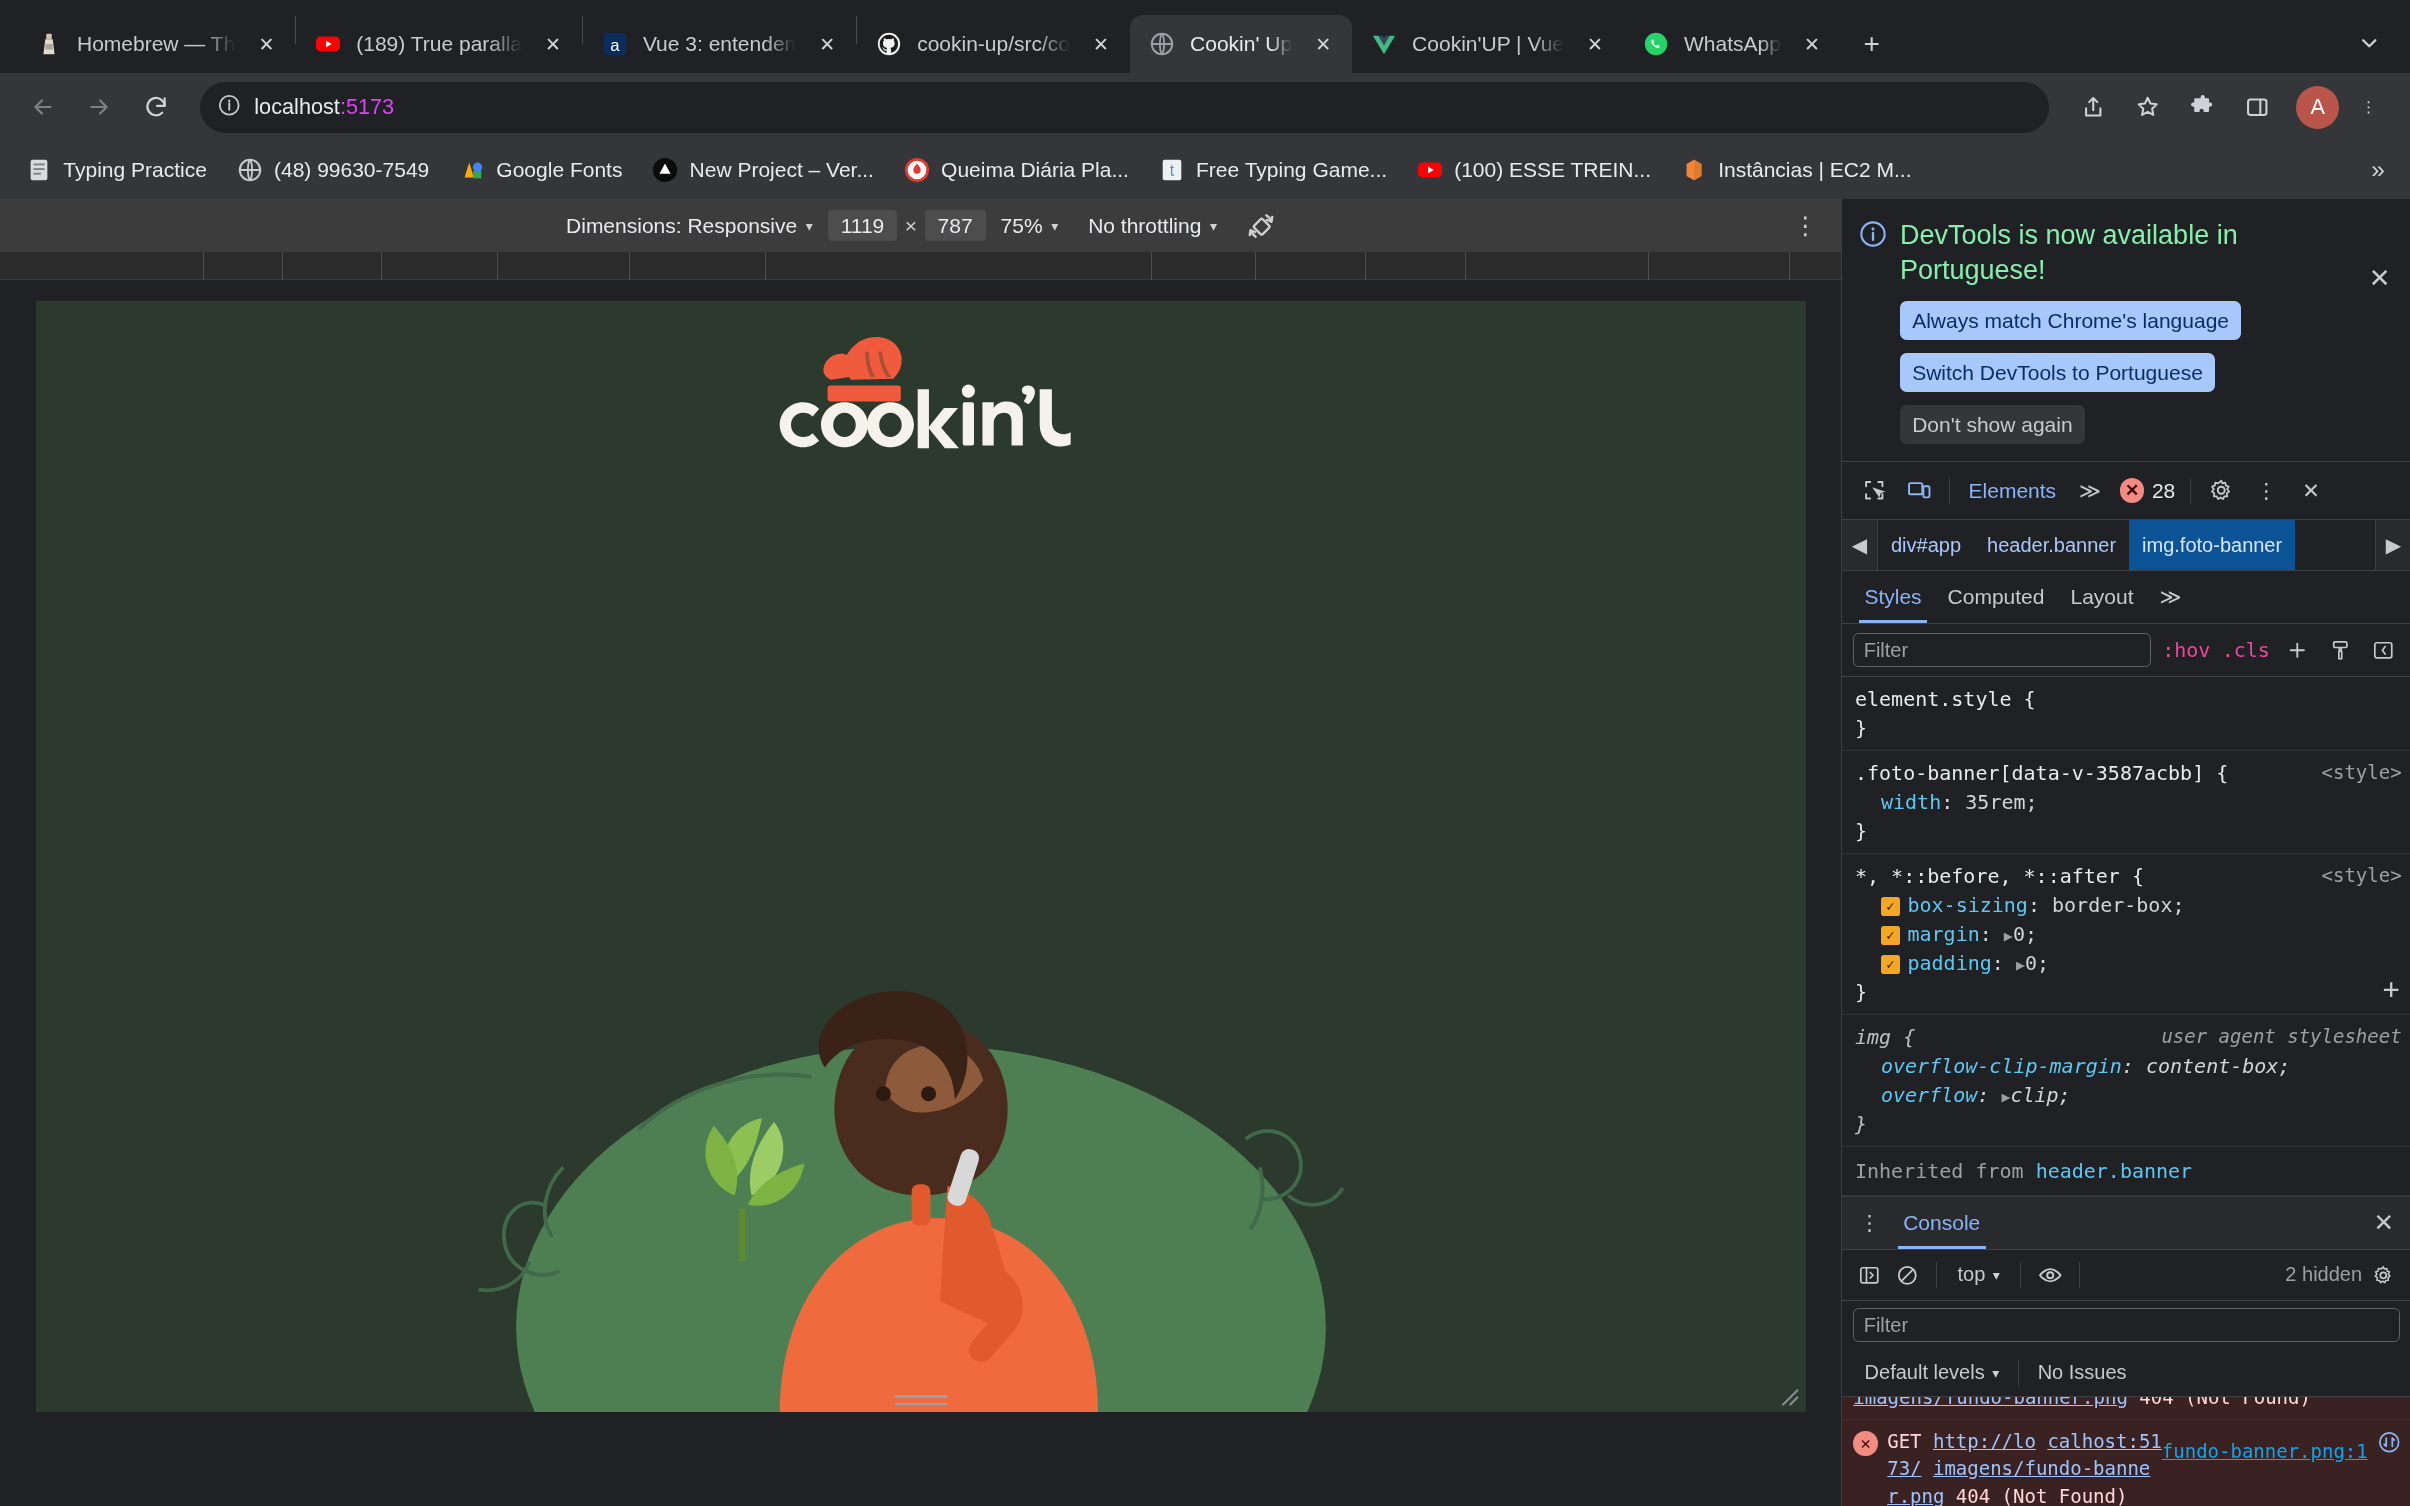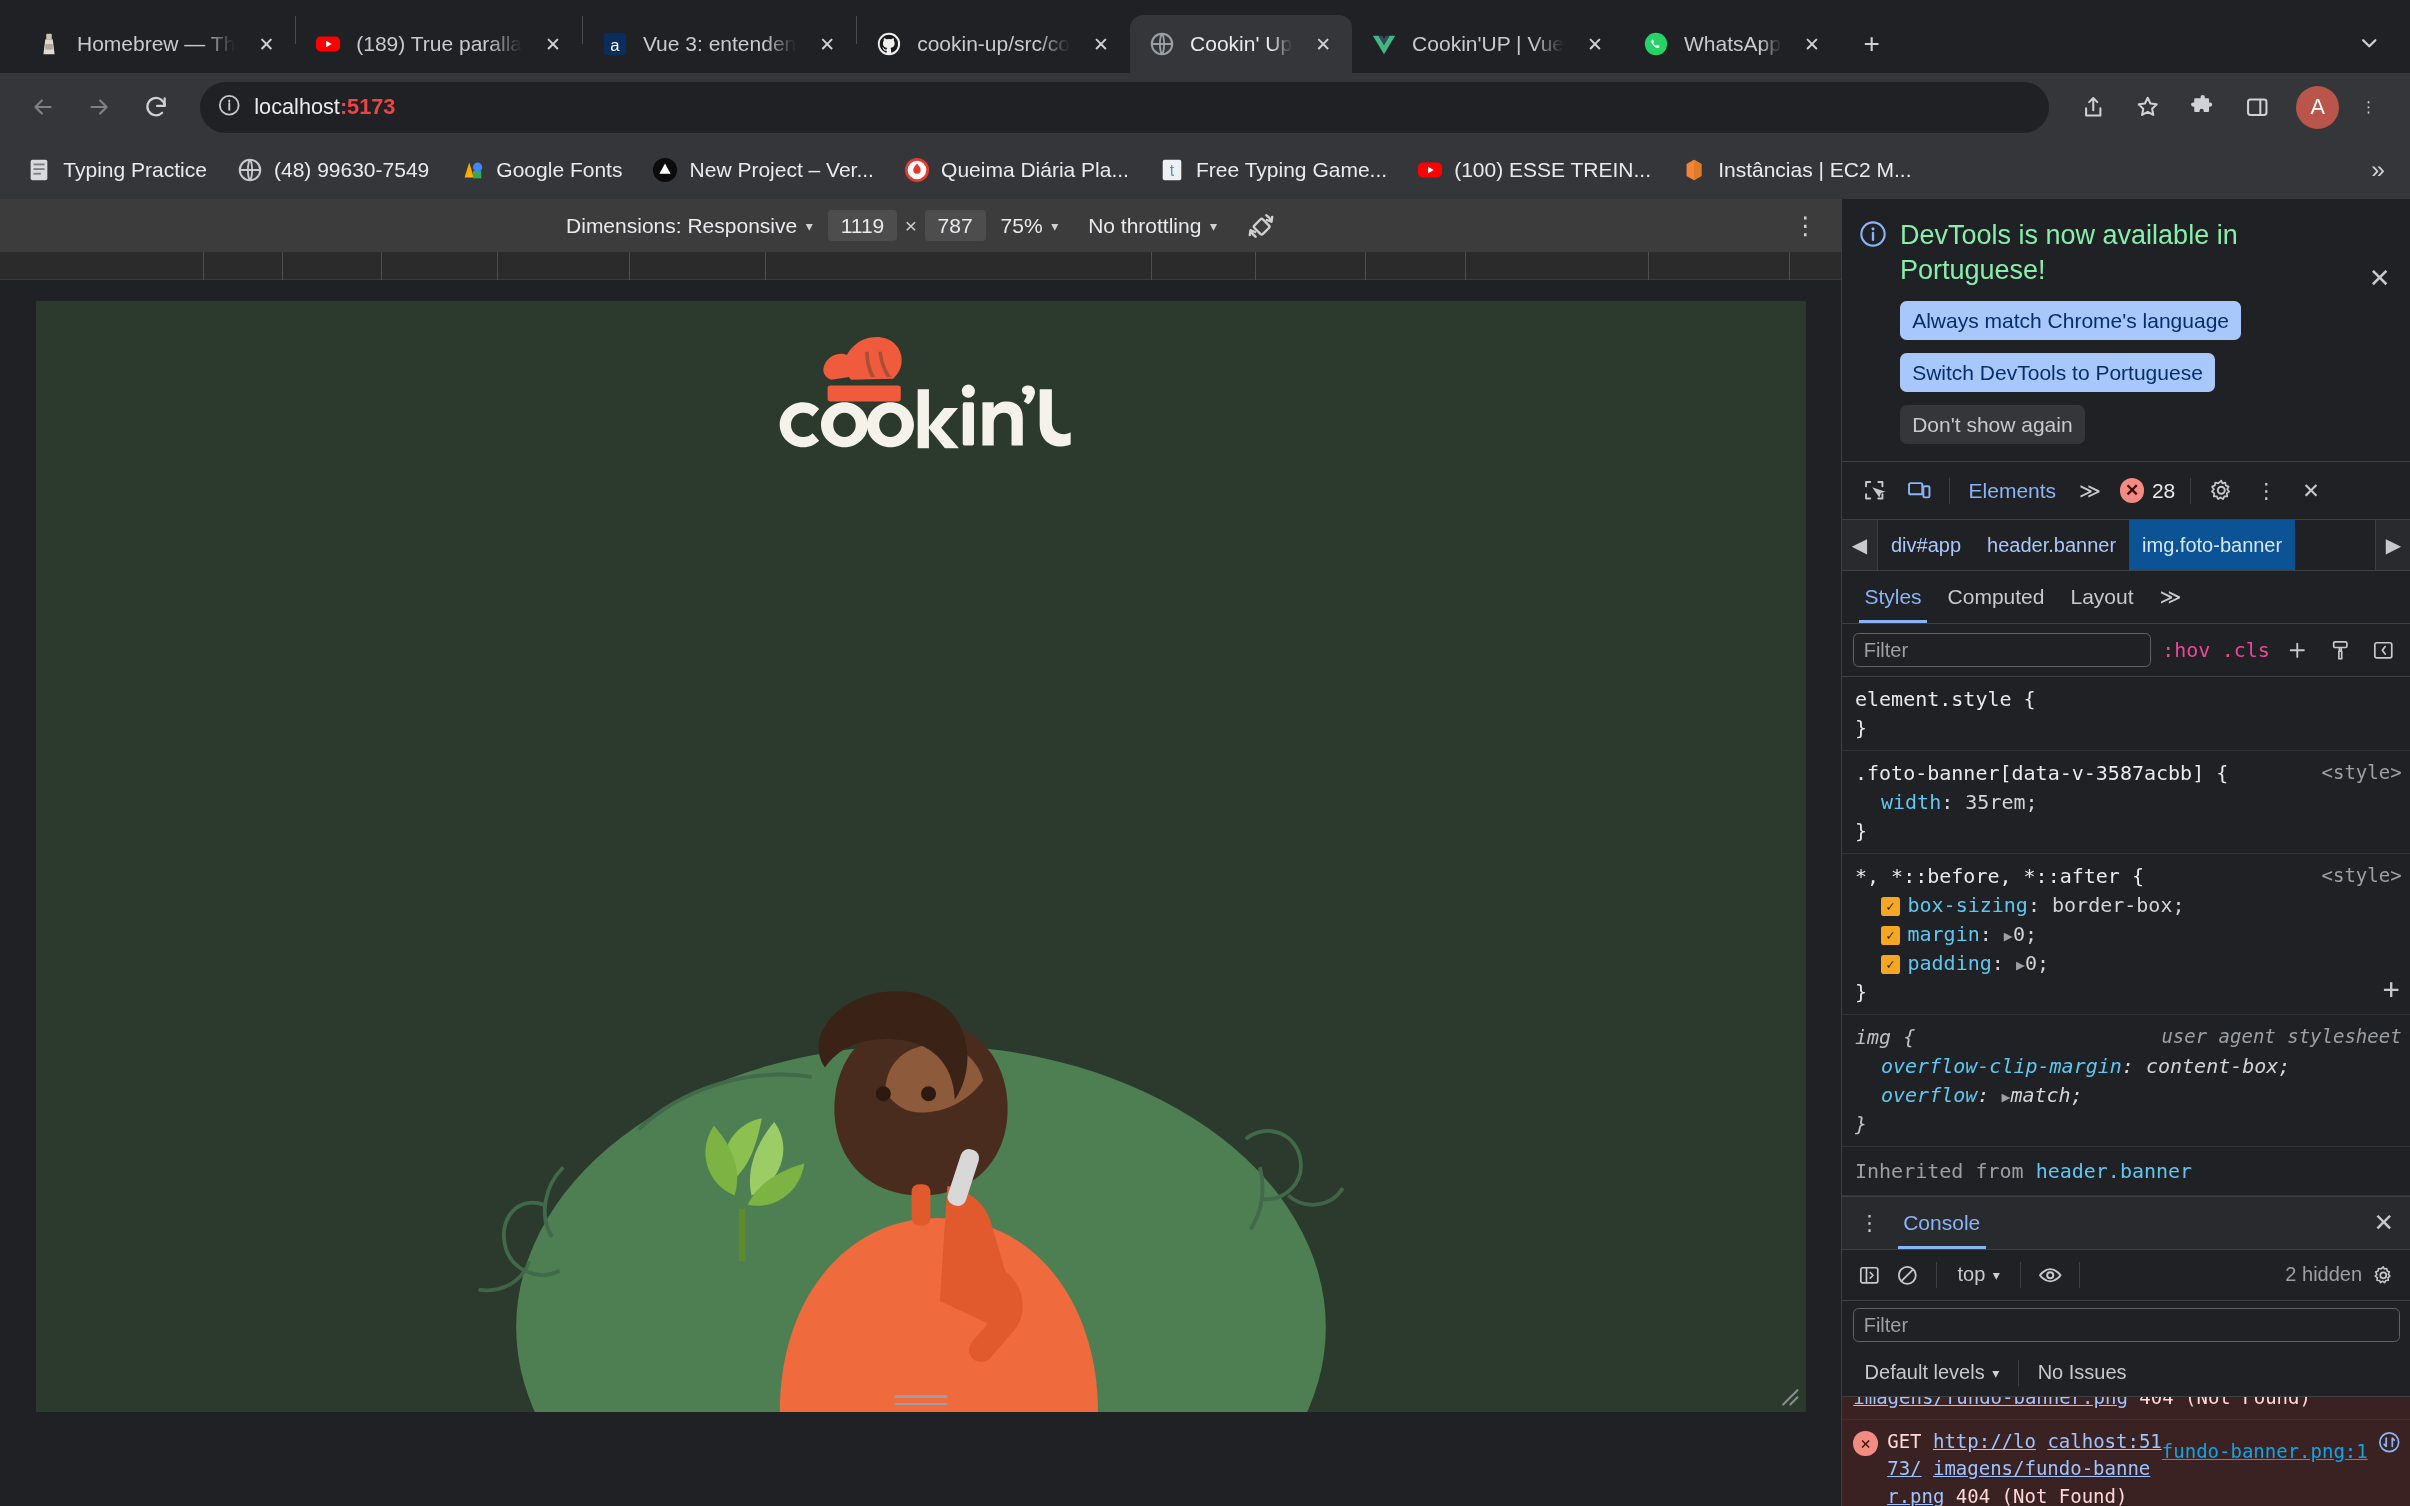--- a/index.html
+++ b/index.html
@@ -54,21 +54,21 @@
     width: 51px; height: 51px; border-radius: 50%; display: flex;
     align-items: center; justify-content: center; color: #cfd2d6; flex: none;
   }
   .tbtn.dim { color: #7d8085; }
   .omnibox {
     flex: 1; height: 51px; background: #202124; border-radius: 25.4px;
     display: flex; align-items: center; padding: 0 17px; gap: 13px;
     margin: 0 13px; min-width: 0;
   }
   .omnibox .url { font-size: 21.7px; color: #e8eaed; white-space: nowrap; }
-  .omnibox .url .scheme { color: #ef4444; font-weight: bold; }
+  .omnibox .url .scheme { color: #d946ef; }
   .toolbar-right { display: flex; align-items: center; gap: 3.8px; }
   .avatar {
     width: 43px; height: 43px; border-radius: 50%; background: #b9554b;
     color: #fff; font-size: 21.7px; display: flex; align-items: center;
     justify-content: center; margin-left: 9.4px; flex: none;
   }
 
   
   .bookmarks {
     height: 58px; background: #35363a; display: flex; align-items: center;
@@ -740,21 +740,21 @@
           <div class="decl"><span class="ck">✓</span><span class="prop">margin</span><span class="val">: </span><span class="tri">▶</span><span class="val">0;</span></div>
           <div class="decl"><span class="ck">✓</span><span class="prop">padding</span><span class="val">: </span><span class="tri">▶</span><span class="val">0;</span></div>
           <div class="sel-txt">}</div>
           <div class="plus-right">+</div>
         </div>
 
         <div class="css-rule ua">
           <div>img {</div>
           <div class="origin">user agent stylesheet</div>
           <div class="decl"><span class="prop">overflow-clip-margin</span><span class="val">: </span><span class="val">content-box;</span></div>
-          <div class="decl"><span class="prop">overflow</span><span class="val">: </span><span class="tri">▶</span><span class="val">match;</span></div>
+          <div class="decl"><span class="prop">overflow</span><span class="val">: </span><span class="tri">▶</span><span class="val">clip;</span></div>
           <div>}</div>
         </div>
 
         <div class="inherited"><span>Inherited from </span><b>header.banner</b></div>
       </div>
 
       <div class="drawer">
         <div class="drawer-tabs">
           <span class="kebab-v">⋮</span>
           <div class="drawer-tab">Console</div>

